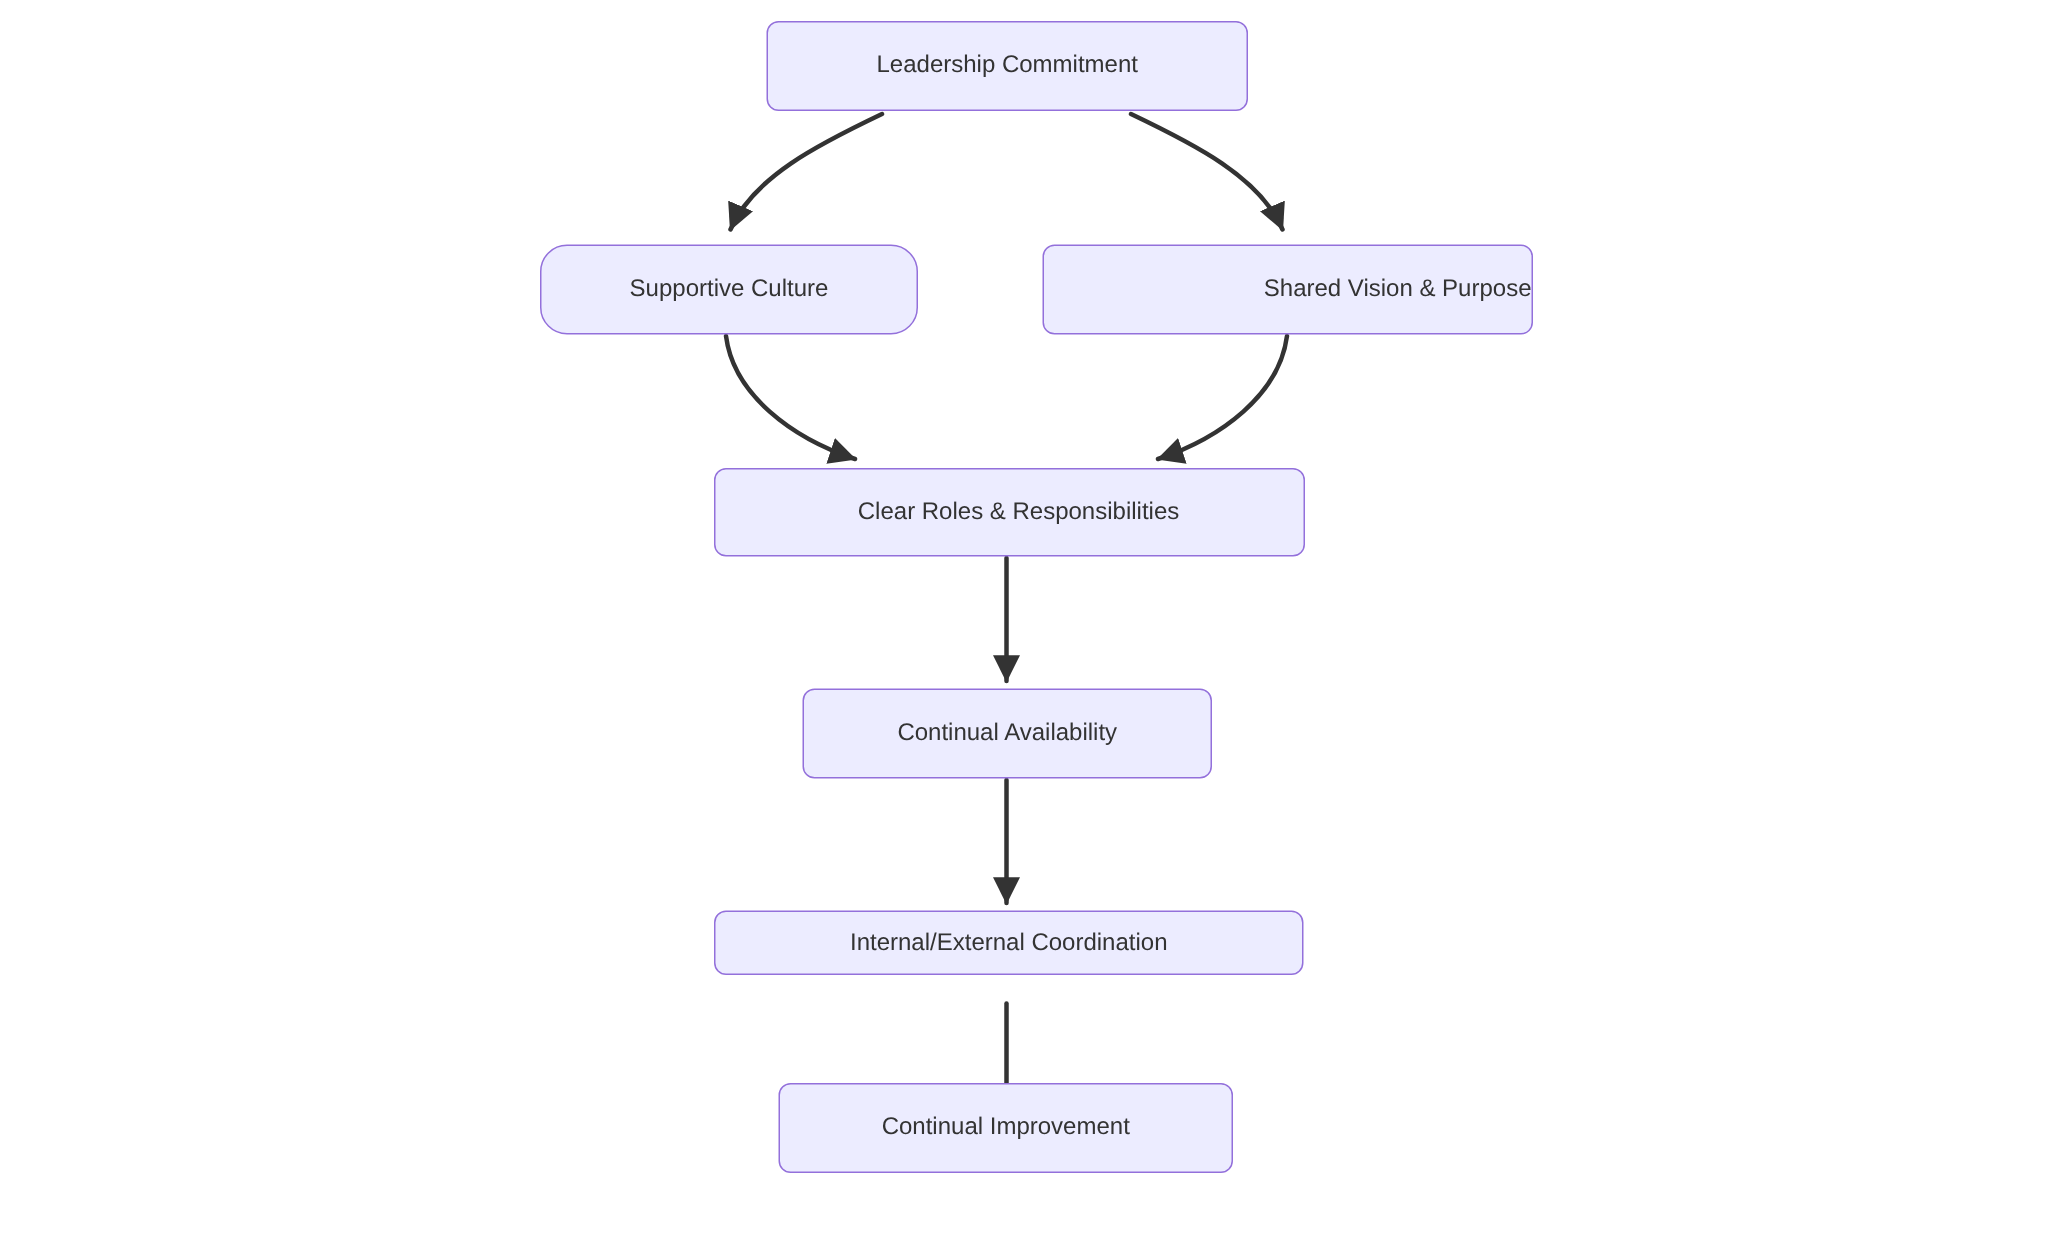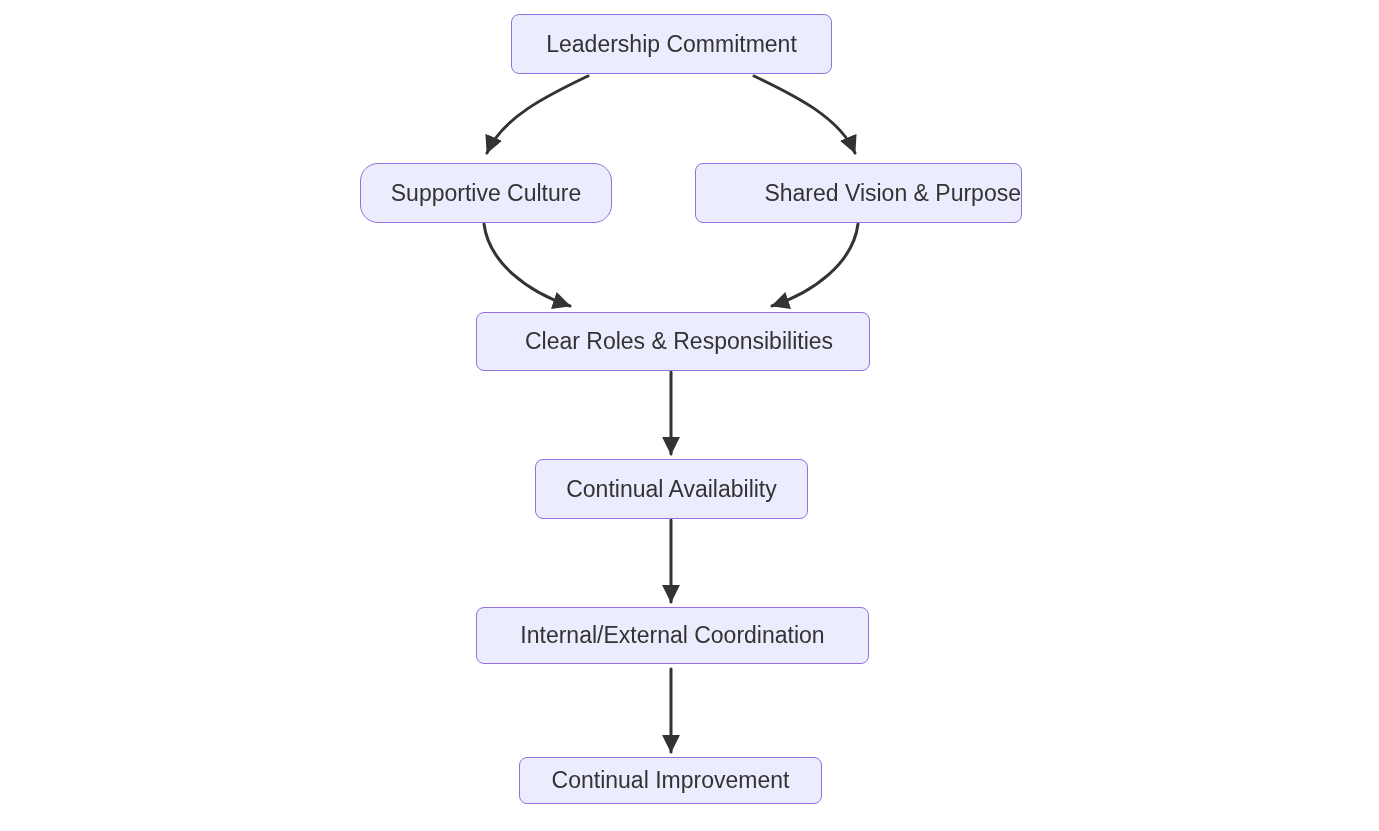--- a/index.html
+++ b/index.html
@@ -35,32 +35,32 @@
   .node {
     position: absolute;
     display: flex;
     align-items: center;
     justify-content: center;
     box-sizing: border-box;
     background: var(--node-fill, #ECECFF);
     border: 1.5px solid var(--node-border, #9370DB);
     border-radius: 8px;
     color: var(--node-text, #333333);
-    font-size: 23px;
+    font-size: 16px;
     line-height: 1;
     white-space: nowrap;
     text-align: center;
   }
   #node-leadership { left: 511px; top: 14px;  width: 321px; height: 60px; }
   #node-supportive { left: 360px; top: 163px; width: 252px; height: 60px; border-radius: 18px; }
   #node-shared     { left: 695px; top: 163px; width: 327px; height: 60px; justify-content: flex-end; }
   #node-clear      { left: 476px; top: 312px; width: 394px; height: 59px; padding-left: 12px; }
   #node-resource   { left: 535px; top: 459px; width: 273px; height: 60px; }
-  #node-internal   { left: 476px; top: 607px; width: 393px; height: 57px; text-align: right; }
-  #node-continual  { left: 519px; top: 757px; width: 303px; height: 47px; }
+  #node-internal   { left: 476px; top: 607px; width: 393px; height: 43px; text-align: right; }
+  #node-continual  { left: 519px; top: 722px; width: 303px; height: 60px; }
 </style>
 </head>
 <body>
 
 <div class="canvas">
 
   <svg class="edges-layer" viewBox="0 0 1379 831" xmlns="http://www.w3.org/2000/svg">
     <defs>
       <marker id="arrow" viewBox="0 0 10 10" refX="9.5" refY="5" markerWidth="6" markerHeight="6" markerUnits="strokeWidth" orient="auto">
         <path class="arrowhead" d="M 0 0 L 10 5 L 0 10 z"></path>

